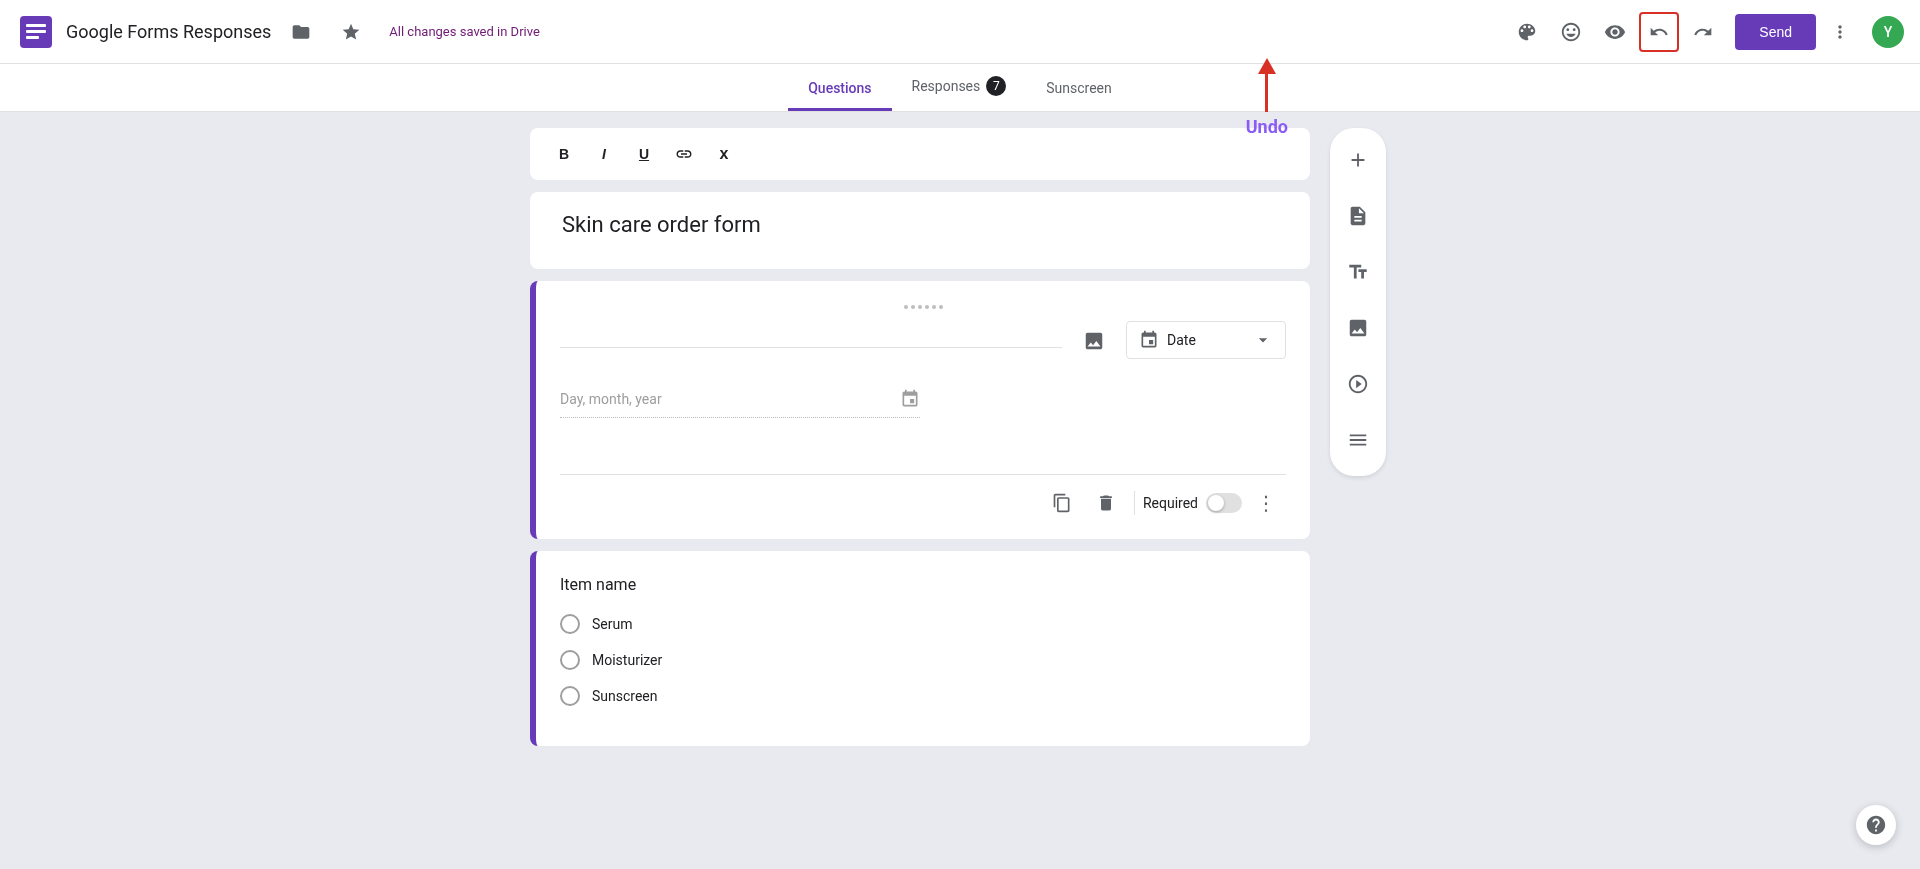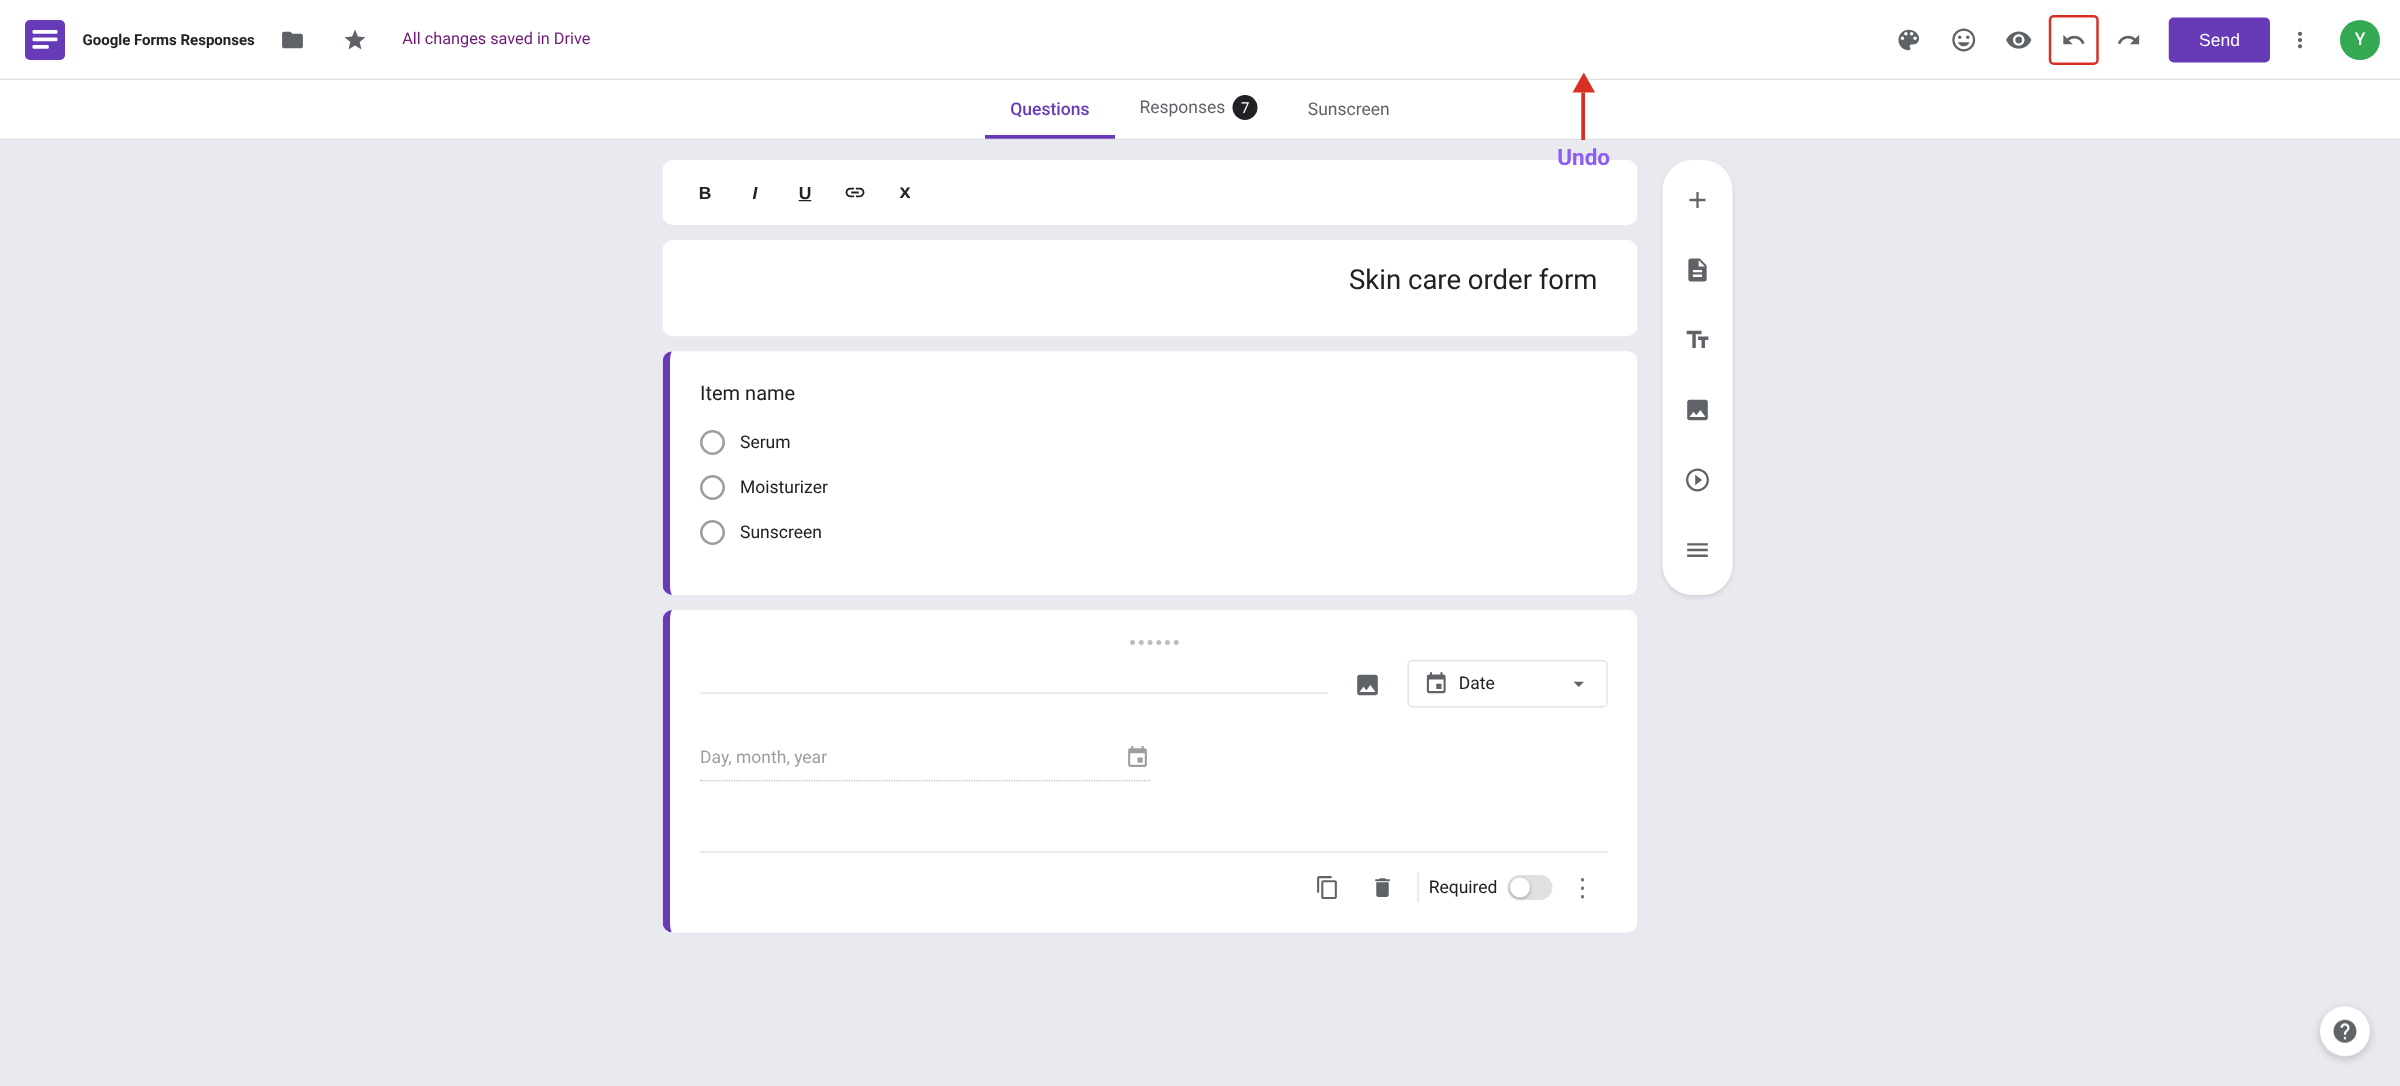--- a/index.html
+++ b/index.html
@@ -24,23 +24,23 @@
     }
     .app-icon {
       width: 40px;
       height: 40px;
       display: flex;
       align-items: center;
       justify-content: center;
     }
     .app-icon svg { width: 32px; height: 32px; }
     .app-title {
-      font-size: 12px;
+      font-size: 18px;
       color: #202124;
-      font-weight: 700;
+      font-weight: 400;
       white-space: nowrap;
     }
     .header-icon-btn {
       width: 40px;
       height: 40px;
       border-radius: 50%;
       border: none;
       background: transparent;
       cursor: pointer;
       display: flex;
@@ -525,106 +525,106 @@
         <svg width="18" height="18" viewBox="0 0 24 24" fill="currentColor">
             <path d="M3.9 12c0-1.71 1.39-3.1 3.1-3.1h4V7H7c-2.76 0-5 2.24-5 5s2.24 5 5 5h4v-1.9H7c-1.71 0-3.1-1.39-3.1-3.1zM8 13h8v-2H8v2zm9-6h-4v1.9h4c1.71 0 3.1 1.39 3.1 3.1s-1.39 3.1-3.1 3.1h-4V17h4c2.76 0 5-2.24 5-5s-2.24-5-5-5z"></path>
           </svg>
       </button>
       <button class="toolbar-btn" style="font-size:16px;">
         x
       </button>
     </div>
 
     <div class="form-card" style="padding: 20px 32px 24px; border-top: none; border-radius:8px;">
-      <div style="font-size:22px; color:#202124; margin-bottom:8px;text-align:right;">Skin care order form</div>
+      <div style="font-size:22px; color:#202124; margin-bottom:8px;">Skin care order form</div>
+    </div>
+
+    <div class="form-card question-card focused">
+
+      <div style="display:flex; justify-content:center; margin-bottom:12px;">
+        <div style="display:flex; gap:3px;">
+          <div class="drag-dot"></div>
+            <div class="drag-dot"></div>
+          <div class="drag-dot"></div>
+            <div class="drag-dot"></div>
+          <div class="drag-dot"></div>
+            <div class="drag-dot"></div>
+        </div>
+      </div>
+
+      <div style="display:flex; align-items:flex-start; gap:12px; margin-bottom:20px;">
+        <input class="question-title-input" style="flex: 1 1 0%;" type="text">
+
+        <button class="image-btn">
+          <svg width="22" height="22" viewBox="0 0 24 24" fill="#5f6368">
+              <path d="M21 19V5c0-1.1-.9-2-2-2H5c-1.1 0-2 .9-2 2v14c0 1.1.9 2 2 2h14c1.1 0 2-.9 2-2zM8.5 13.5l2.5 3.01L14.5 12l4.5 6H5l3.5-4.5z"></path>
+            </svg>
+        </button>
+
+        <div class="type-selector">
+          <svg width="20" height="20" viewBox="0 0 24 24" fill="#5f6368">
+              <path d="M17 12h-5v5h5v-5zM16 1v2H8V1H6v2H5c-1.11 0-1.99.9-1.99 2L3 19c0 1.1.89 2 2 2h14c1.1 0 2-.9 2-2V5c0-1.1-.9-2-2-2h-1V1h-2zm3 18H5V8h14v11z"></path>
+            </svg>
+          <span class="type-selector-text">Date</span>
+          <svg width="20" height="20" viewBox="0 0 24 24" fill="#5f6368">
+              <path d="M7 10l5 5 5-5z"></path>
+            </svg>
+        </div>
+      </div>
+
+      <div class="date-input-preview">
+        <span style="color:#9e9e9e; flex:1;">Day, month, year</span>
+        <svg width="20" height="20" viewBox="0 0 24 24" fill="#9e9e9e">
+            <path d="M17 12h-5v5h5v-5zM16 1v2H8V1H6v2H5c-1.11 0-1.99.9-1.99 2L3 19c0 1.1.89 2 2 2h14c1.1 0 2-.9 2-2V5c0-1.1-.9-2-2-2h-1V1h-2zm3 18H5V8h14v11z"></path>
+          </svg>
+      </div>
+
+      <div style="height:20px;"></div>
+
+      <div class="card-actions">
+        <button class="action-btn" title="Duplicate">
+          <svg width="20" height="20" viewBox="0 0 24 24" fill="currentColor">
+              <path d="M16 1H4c-1.1 0-2 .9-2 2v14h2V3h12V1zm3 4H8c-1.1 0-2 .9-2 2v14c0 1.1.9 2 2 2h11c1.1 0 2-.9 2-2V7c0-1.1-.9-2-2-2zm0 16H8V7h11v14z"></path>
+            </svg>
+        </button>
+        <button class="action-btn" title="Delete">
+          <svg width="20" height="20" viewBox="0 0 24 24" fill="currentColor">
+              <path d="M6 19c0 1.1.9 2 2 2h8c1.1 0 2-.9 2-2V7H6v12zM19 4h-3.5l-1-1h-5l-1 1H5v2h14V4z"></path>
+            </svg>
+        </button>
+
+        <div style="width:1px; height:24px; background:#e0e0e0; margin:0 4px;"></div>
+
+        <div class="required-section">
+          <span>Required</span>
+          <div class="toggle">
+            <div class="toggle-knob"></div>
+          </div>
+        </div>
+        <button class="more-btn">⋮</button>
+      </div>
     </div>
 
     <div class="form-card item-card">
       <div class="item-title">Item name</div>
 
       <div class="radio-option">
         <div class="radio-circle"></div>
         <span>Serum</span>
       </div>
       <div class="radio-option">
         <div class="radio-circle"></div>
         <span>Moisturizer</span>
       </div>
       <div class="radio-option">
         <div class="radio-circle"></div>
         <span>Sunscreen</span>
       </div>
     </div>
 
-    <div class="form-card question-card focused">
-
-      <div style="display:flex; justify-content:center; margin-bottom:12px;">
-        <div style="display:flex; gap:3px;">
-          <div class="drag-dot"></div>
-            <div class="drag-dot"></div>
-          <div class="drag-dot"></div>
-            <div class="drag-dot"></div>
-          <div class="drag-dot"></div>
-            <div class="drag-dot"></div>
-        </div>
-      </div>
-
-      <div style="display:flex; align-items:flex-start; gap:12px; margin-bottom:20px;">
-        <input class="question-title-input" style="flex: 1 1 0%;" type="text">
-
-        <button class="image-btn">
-          <svg width="22" height="22" viewBox="0 0 24 24" fill="#5f6368">
-              <path d="M21 19V5c0-1.1-.9-2-2-2H5c-1.1 0-2 .9-2 2v14c0 1.1.9 2 2 2h14c1.1 0 2-.9 2-2zM8.5 13.5l2.5 3.01L14.5 12l4.5 6H5l3.5-4.5z"></path>
-            </svg>
-        </button>
-
-        <div class="type-selector">
-          <svg width="20" height="20" viewBox="0 0 24 24" fill="#5f6368">
-              <path d="M17 12h-5v5h5v-5zM16 1v2H8V1H6v2H5c-1.11 0-1.99.9-1.99 2L3 19c0 1.1.89 2 2 2h14c1.1 0 2-.9 2-2V5c0-1.1-.9-2-2-2h-1V1h-2zm3 18H5V8h14v11z"></path>
-            </svg>
-          <span class="type-selector-text">Date</span>
-          <svg width="20" height="20" viewBox="0 0 24 24" fill="#5f6368">
-              <path d="M7 10l5 5 5-5z"></path>
-            </svg>
-        </div>
-      </div>
-
-      <div class="date-input-preview">
-        <span style="color:#9e9e9e; flex:1;">Day, month, year</span>
-        <svg width="20" height="20" viewBox="0 0 24 24" fill="#9e9e9e">
-            <path d="M17 12h-5v5h5v-5zM16 1v2H8V1H6v2H5c-1.11 0-1.99.9-1.99 2L3 19c0 1.1.89 2 2 2h14c1.1 0 2-.9 2-2V5c0-1.1-.9-2-2-2h-1V1h-2zm3 18H5V8h14v11z"></path>
-          </svg>
-      </div>
-
-      <div style="height:20px;"></div>
-
-      <div class="card-actions">
-        <button class="action-btn" title="Duplicate">
-          <svg width="20" height="20" viewBox="0 0 24 24" fill="currentColor">
-              <path d="M16 1H4c-1.1 0-2 .9-2 2v14h2V3h12V1zm3 4H8c-1.1 0-2 .9-2 2v14c0 1.1.9 2 2 2h11c1.1 0 2-.9 2-2V7c0-1.1-.9-2-2-2zm0 16H8V7h11v14z"></path>
-            </svg>
-        </button>
-        <button class="action-btn" title="Delete">
-          <svg width="20" height="20" viewBox="0 0 24 24" fill="currentColor">
-              <path d="M6 19c0 1.1.9 2 2 2h8c1.1 0 2-.9 2-2V7H6v12zM19 4h-3.5l-1-1h-5l-1 1H5v2h14V4z"></path>
-            </svg>
-        </button>
-
-        <div style="width:1px; height:24px; background:#e0e0e0; margin:0 4px;"></div>
-
-        <div class="required-section">
-          <span>Required</span>
-          <div class="toggle">
-            <div class="toggle-knob"></div>
-          </div>
-        </div>
-        <button class="more-btn">⋮</button>
-      </div>
-    </div>
-
   </div>
 
   <div style="padding: 8px 4px; background:#e8eaf0; display:flex; flex-direction:column; align-items:center; margin-left: 16px;">
     <div class="sidebar-tools-container">
       <button class="sidebar-tool" title="Add question">
         <svg width="22" height="22" viewBox="0 0 24 24" fill="#5f6368">
             <path d="M19 13h-6v6h-2v-6H5v-2h6V5h2v6h6v2z"></path>
           </svg>
       </button>
       <button class="sidebar-tool" title="Import questions">

